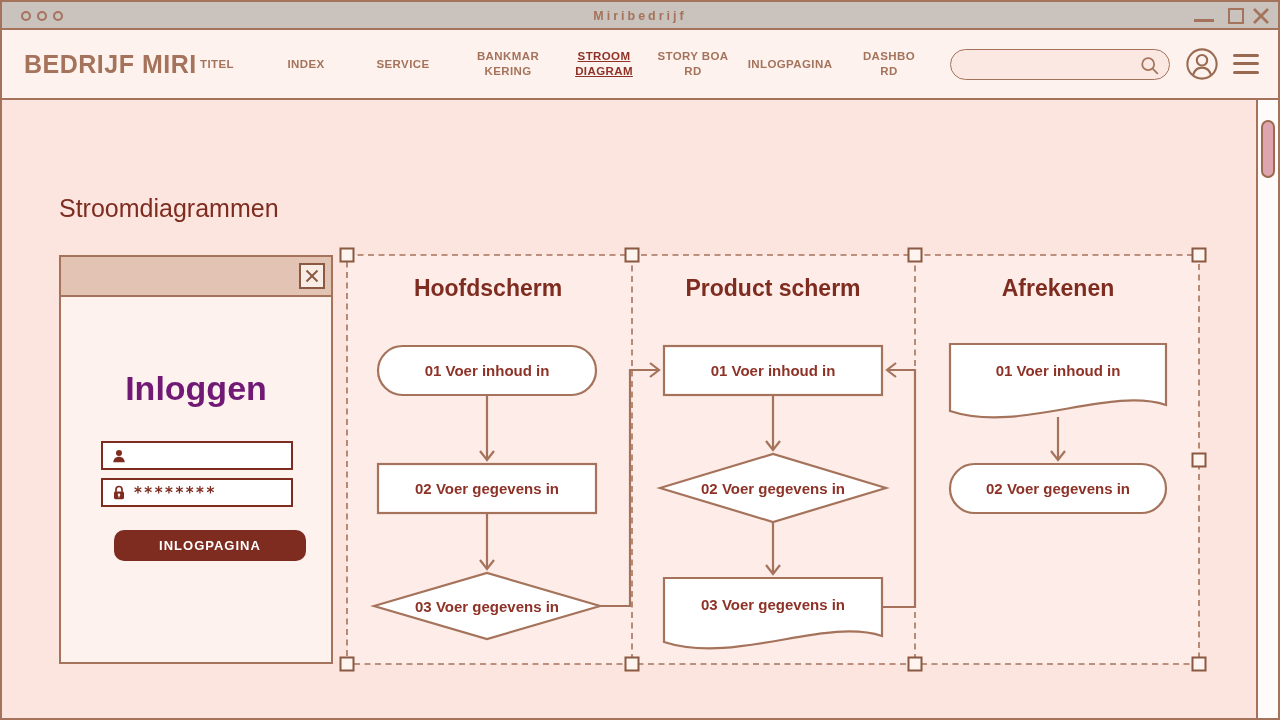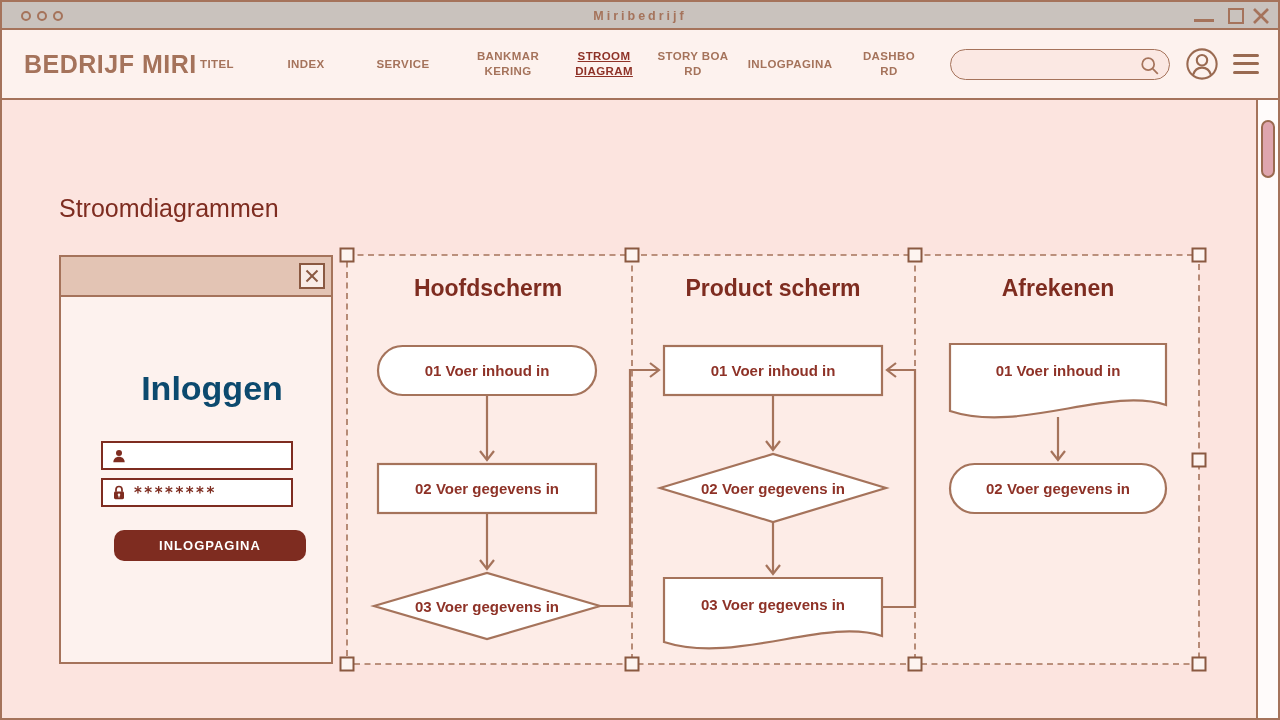--- a/index.html
+++ b/index.html
@@ -50,22 +50,22 @@
   .page-title { position:absolute; left:57px; top:94px; font-size:25px; font-weight:400; color:#7e2c20; }
 
   
   .login { position:absolute; left:57px; top:155px; width:274px; height:409px;
            border:2px solid #a5735b; background:#fdf2ee; }
   .login-header { position:absolute; left:0; top:0; width:100%; height:40px;
                   background:#e3c4b4; border-bottom:2px solid #a5735b; }
   .login-close { position:absolute; right:6px; top:6px; width:26px; height:26px;
                  border:2px solid #8a5941; background:#f9ece6; cursor:pointer;
                  display:flex; align-items:center; justify-content:center; }
-  .login-title { position:absolute; left:16px; top:112px; width:100%; text-align:center;
-                 font-size:34px; font-weight:800; color:#0c4a6e; }
+  .login-title { position:absolute; left:0; top:112px; width:100%; text-align:center;
+                 font-size:34px; font-weight:800; color:#701a75; }
   .field { position:absolute; left:40px; width:192px; height:29px; background:#fff;
            border:2px solid #7e2c20; display:flex; align-items:center; padding-left:8px; gap:7px; }
   .f-user { top:184px; } .f-pass { top:221px; }
   .field input { border:none; outline:none; background:transparent; width:140px;
                  font-size:15px; font-weight:bold; letter-spacing:2.5px; color:#7e2c20;
                  font-family:"DejaVu Sans",sans-serif; }
   .login-btn { position:absolute; left:53px; top:273px; width:192px; height:31px;
                background:#7e2c20; border:none; border-radius:10px; color:#fff;
                font-size:13px; font-weight:bold; letter-spacing:1px; cursor:pointer; }
 

